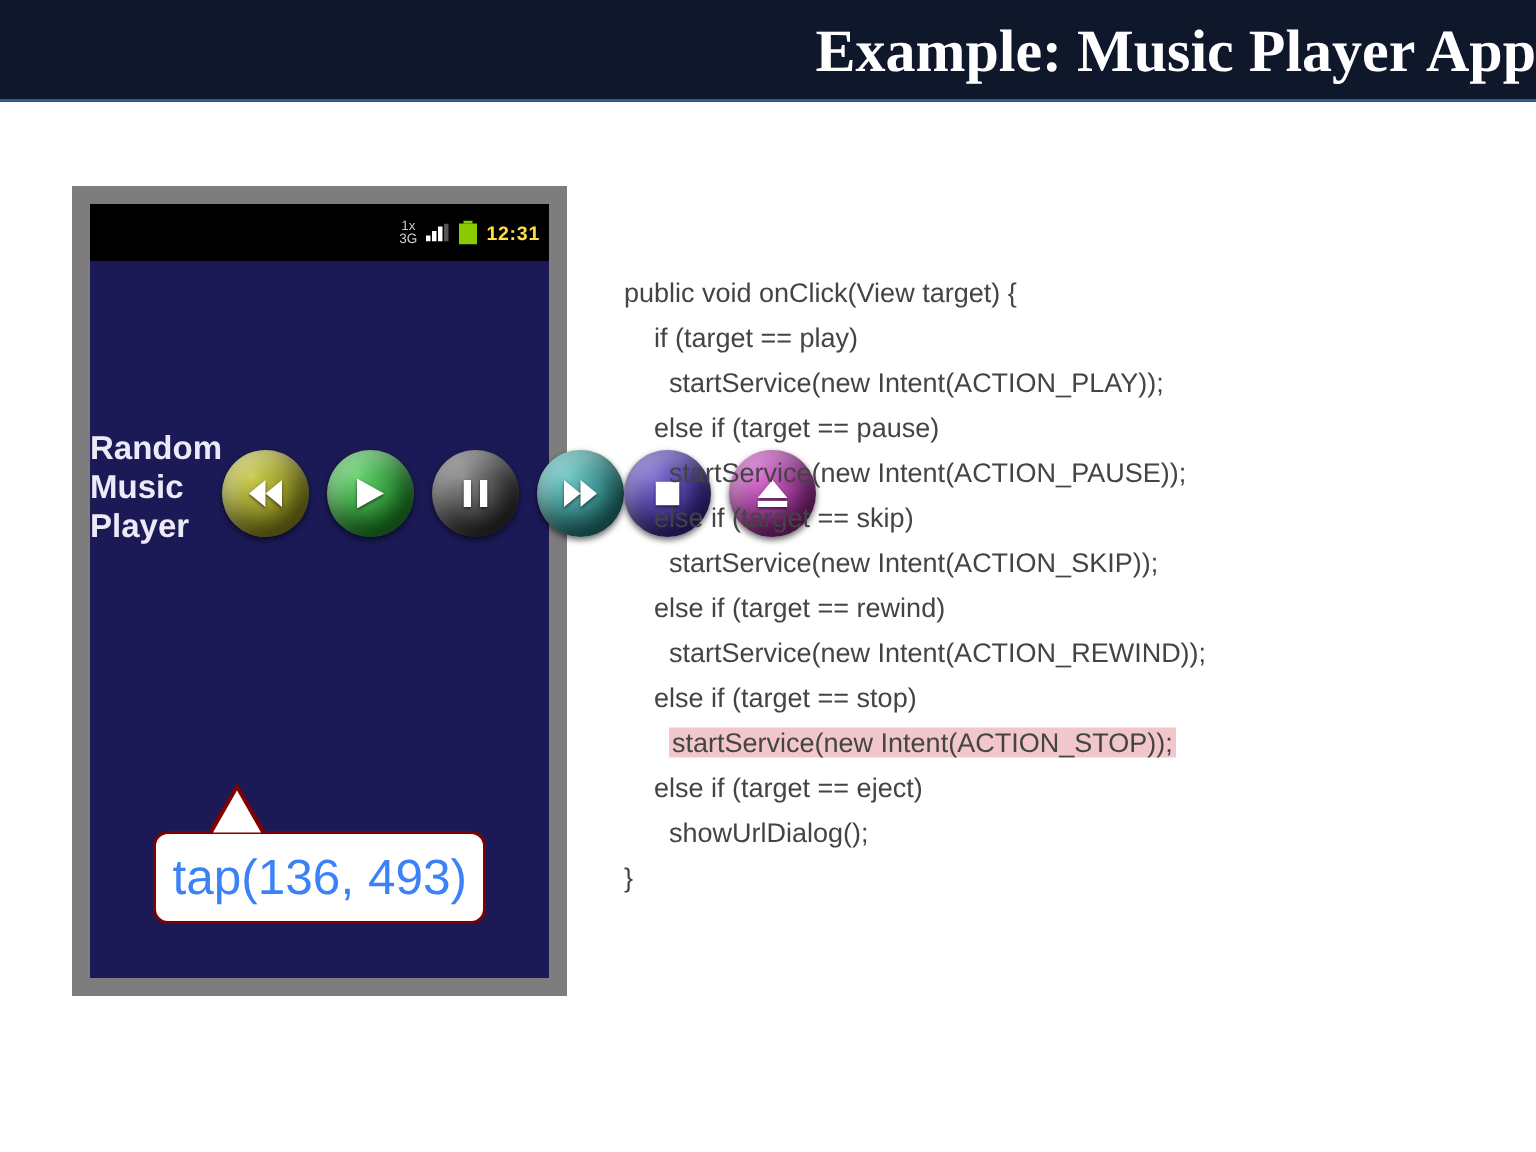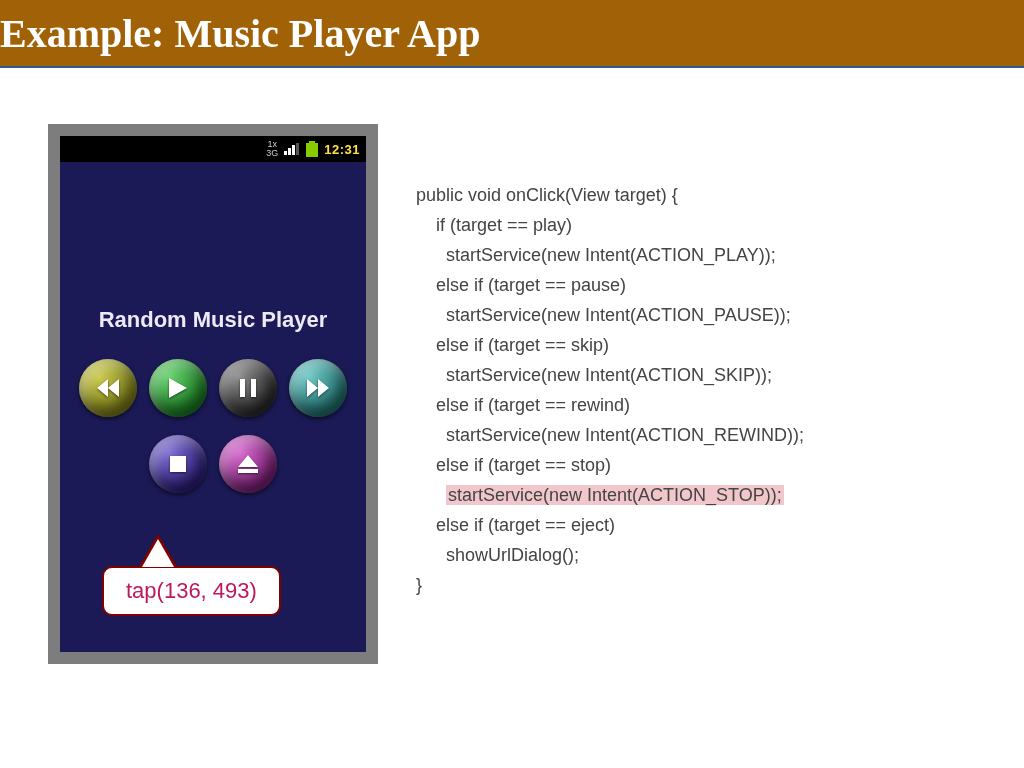--- a/index.html
+++ b/index.html
@@ -4,57 +4,56 @@
 <style>
   * { box-sizing: border-box; margin: 0; padding: 0; }
   body {
     width: 1024px; height: 768px;
     background: #fff;
     font-family: Georgia, 'Times New Roman', serif;
     position: relative;
   }
   .title-bar {
     width: 100%; height: 68px;
-    background: #a16207;
+    background: #0f172a;
     border-bottom: 2px solid #2d5a99;
-    display: flex; align-items: center; justify-content: flex-start;
+    display: flex; align-items: center; justify-content: flex-end;
   }
   .title-bar h1 {
     color: #fff; font-size: 40px; font-weight: bold;
   }
   .content { position: relative; width: 100%; }
 
   
   .phone-frame {
     position: absolute; left: 48px; top: 56px;
     width: 330px; height: 540px;
     background: #7d7d7d;
     padding: 12px;
   }
   .phone-screen {
     width: 100%; height: 100%;
     background: #1b1a56;
     position: relative;
     font-family: 'Helvetica Neue', Arial, sans-serif;
   }
   .status-bar {
-    width: 100%; height: 26px;
+    width: 100%; height: 38px;
     background: #000;
     display: flex; justify-content: flex-end; align-items: center;
     gap: 6px; padding: 0 6px;
     color: #ccc; font-size: 13px;
   }
   .status-bar .net { font-size: 9px; line-height: 9px; text-align: center; }
   .status-bar .signal svg, .status-bar .batt svg { display:block; }
   .status-bar .clock { color:#fde047; font-weight:bold; letter-spacing:0.5px; }
 
   .app-body {
-    display:flex; flex-direction:column; align-items:center;
+    display:flex; align-items:center;
     padding-top: 112px;
-    margin-top: 33px;
   }
   .app-title {
     color:#eceaf6; font-size:22px; font-weight:bold; margin-bottom:26px;
   }
   .row { display:flex; gap:12px; margin-bottom:18px; }
   .circ-btn {
     width:58px; height:58px; border-radius:50%;
     display:flex; align-items:center; justify-content:center;
     box-shadow: inset -6px -10px 14px rgba(0,0,0,0.45),
                 inset 6px 8px 12px rgba(255,255,255,0.35),
@@ -66,22 +65,22 @@
   .pause-btn  { background: radial-gradient(circle at 35% 30%, #8a8a8a, #2a2a2a 70%); }
   .skip-btn   { background: radial-gradient(circle at 35% 30%, #6bc7c5, #1f6e6c 70%); }
   .stop-btn   { background: radial-gradient(circle at 35% 30%, #7a6bd0, #2e1f7a 70%); }
   .eject-btn  { background: radial-gradient(circle at 35% 30%, #d66bcf, #7a1f74 70%); }
   .circ-btn svg { fill:#fff; filter: drop-shadow(0 1px 1px rgba(0,0,0,0.6)); }
 
   
   .callout {
     position:absolute; left:42px; bottom:36px;
     background:#fff; border:2.5px solid #800000; border-radius:10px;
-    padding:10px 22px;
-    font-family: Arial, sans-serif; font-size:22px; color:#be185d;
+    padding:10px 11px;
+    font-family: Arial, sans-serif; font-size:33px; color:#3b82f6;
   }
   .callout .arrow {
     position:absolute; top:-34px; left:34px;
     width:0; height:0;
     border-left:20px solid transparent;
     border-right:20px solid transparent;
     border-bottom:34px solid #800000;
   }
   .callout .arrow::after {
     content:""; position:absolute; left:-16px; top:5px;

